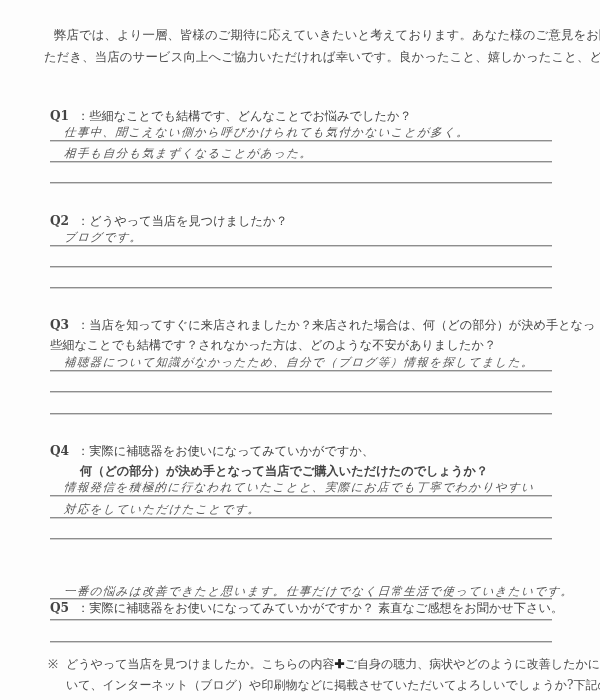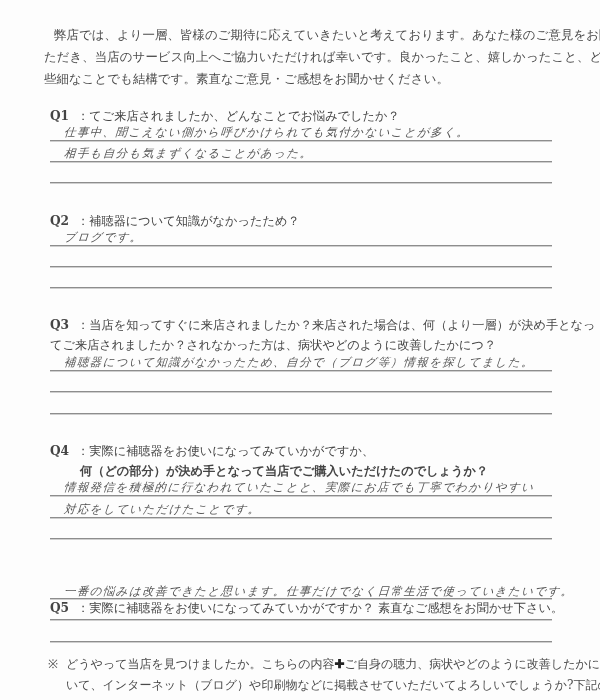--- a/index.html
+++ b/index.html
@@ -33,45 +33,44 @@
   }
   .foot .mark { margin-right:8px; }
   .foot b { color:#222; }
 </style>
 </head>
 <body>
 
 <div class="intro">
   <p class="first">弊店では、より一層、皆様のご期待に応えていきたいと考えております。あなた様のご意見をお聞かせい</p>
   <p>ただき、当店のサービス向上へご協力いただければ幸いです。良かったこと、嬉しかったこと、どのような</p>
-  <p>些細なことでも結構です。素直なご意見・ご感想をお聞かせください。</p>
 </div>
 
 <div class="q" style="top:108px">
-  <span class="qn">Q1</span><span>：てご来店されましたか、どんなことでお悩みでしたか？</span>
+  <span class="qn">Q1</span><span>：些細なことでも結構です、どんなことでお悩みでしたか？</span>
 </div>
 <div class="hw" style="top:125px">仕事中、聞こえない側から呼びかけられても気付かないことが多く。</div>
 <div class="rule" style="top:140px"></div>
 <div class="hw" style="top:146px">相手も自分も気まずくなることがあった。</div>
 <div class="rule" style="top:161px"></div>
 <div class="rule" style="top:182px"></div>
 
 <div class="q" style="top:213px">
-  <span class="qn">Q2</span><span>：補聴器について知識がなかったため？</span>
+  <span class="qn">Q2</span><span>：どうやって当店を見つけましたか？</span>
 </div>
 <div class="hw" style="top:230px">ブログです。</div>
 <div class="rule" style="top:245px"></div>
 <div class="rule" style="top:266px"></div>
 <div class="rule" style="top:287px"></div>
 
 <div class="q" style="top:317px">
-  <span class="qn">Q3</span><span>：当店を知ってすぐに来店されましたか？来店された場合は、何（より一層）が決め手となっ</span>
+  <span class="qn">Q3</span><span>：当店を知ってすぐに来店されましたか？来店された場合は、何（どの部分）が決め手となっ</span>
 </div>
 <div class="q" style="top:337px">
-  <span>てご来店されましたか？されなかった方は、病状やどのように改善したかにつ？</span>
+  <span>些細なことでも結構です？されなかった方は、どのような不安がありましたか？</span>
 </div>
 <div class="hw" style="top:355px">補聴器について知識がなかったため、自分で（ブログ等）情報を探してました。</div>
 <div class="rule" style="top:370px"></div>
 <div class="rule" style="top:391px"></div>
 <div class="rule" style="top:413px"></div>
 
 <div class="q" style="top:443px">
   <span class="qn">Q4</span><span>：実際に補聴器をお使いになってみていかがですか、</span>
 </div>
 <div class="q indent" style="top:463px">

